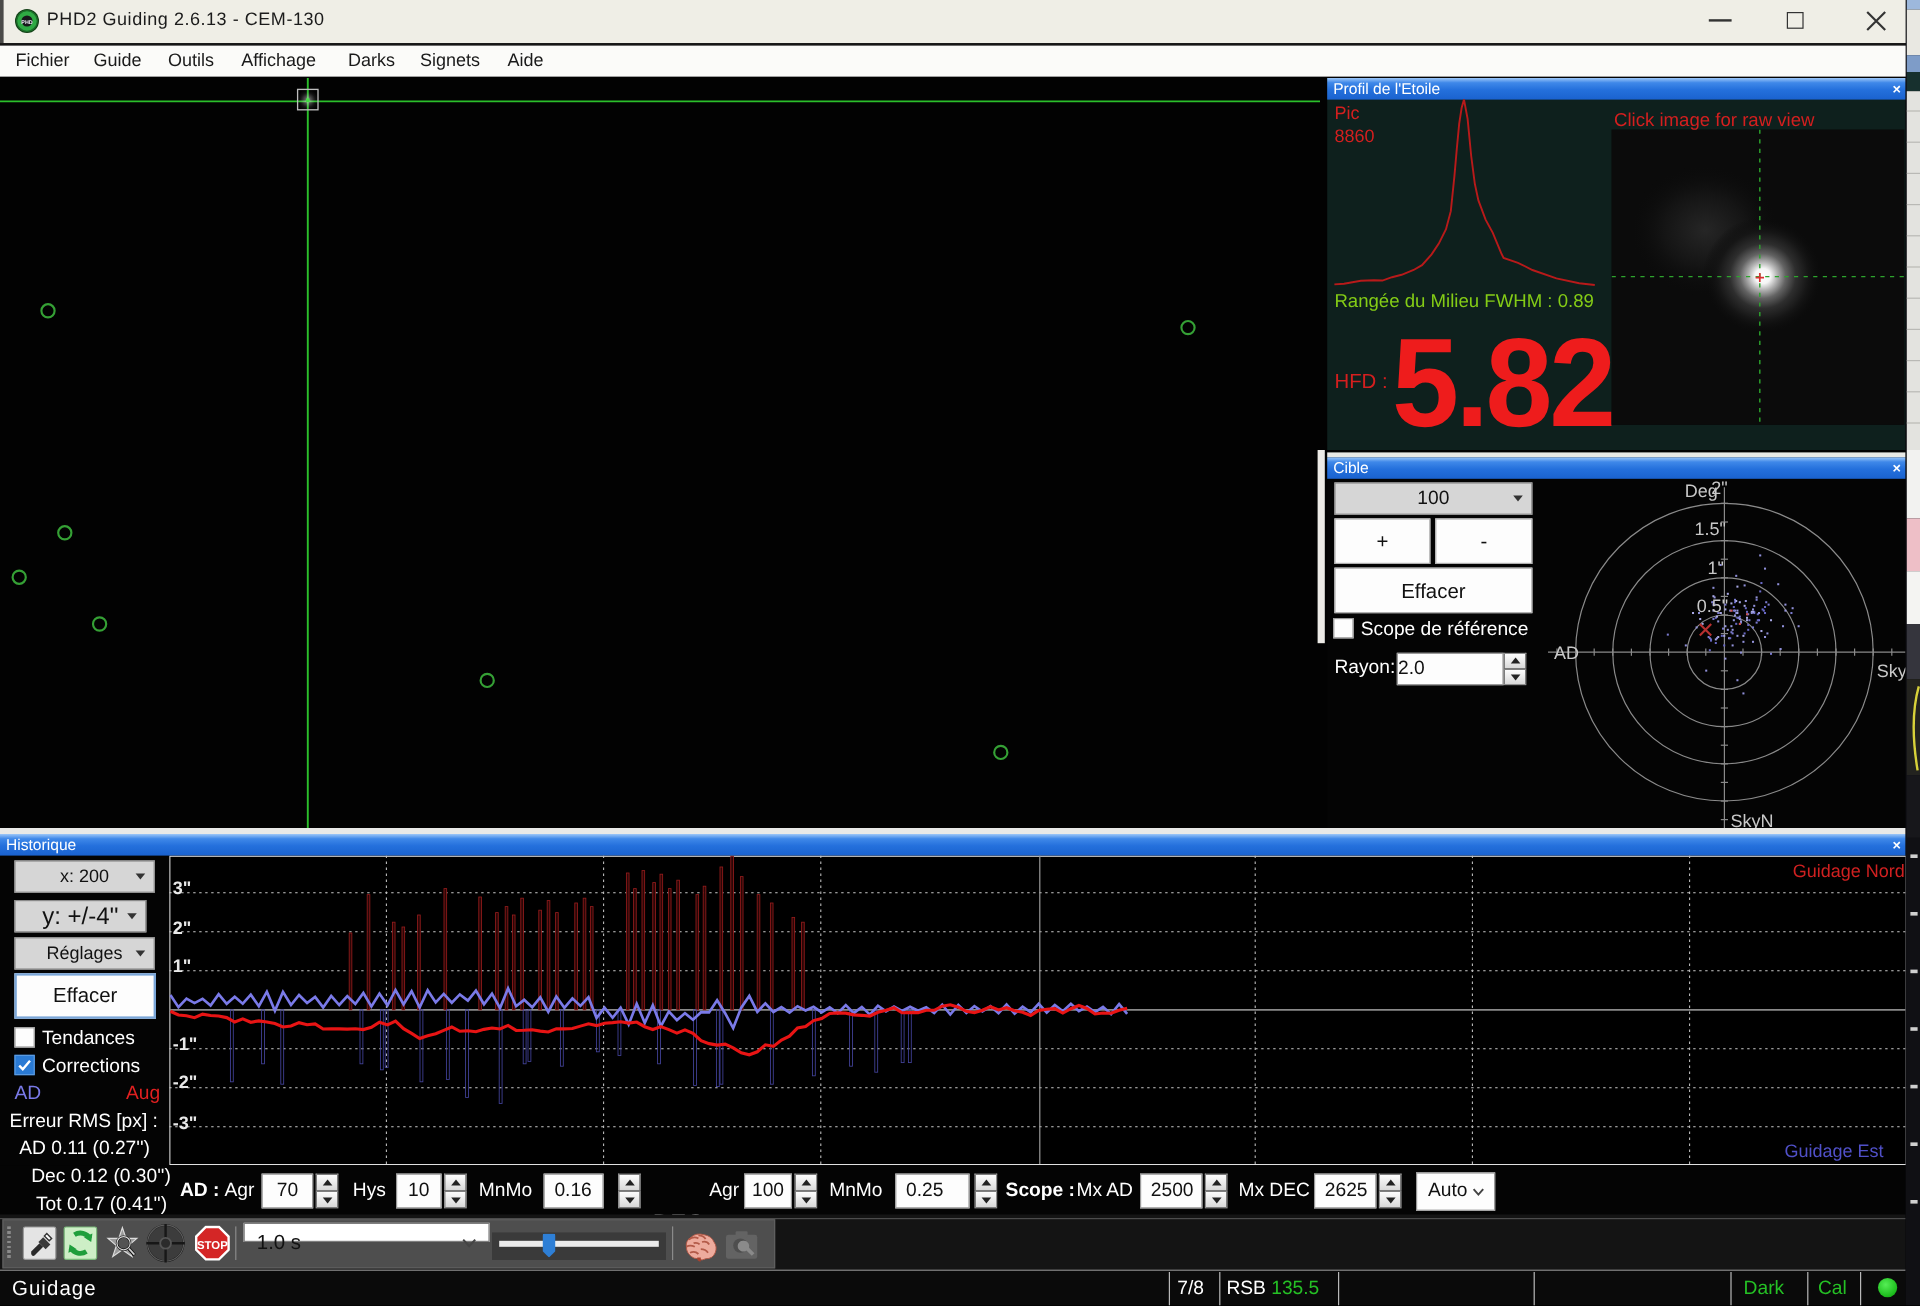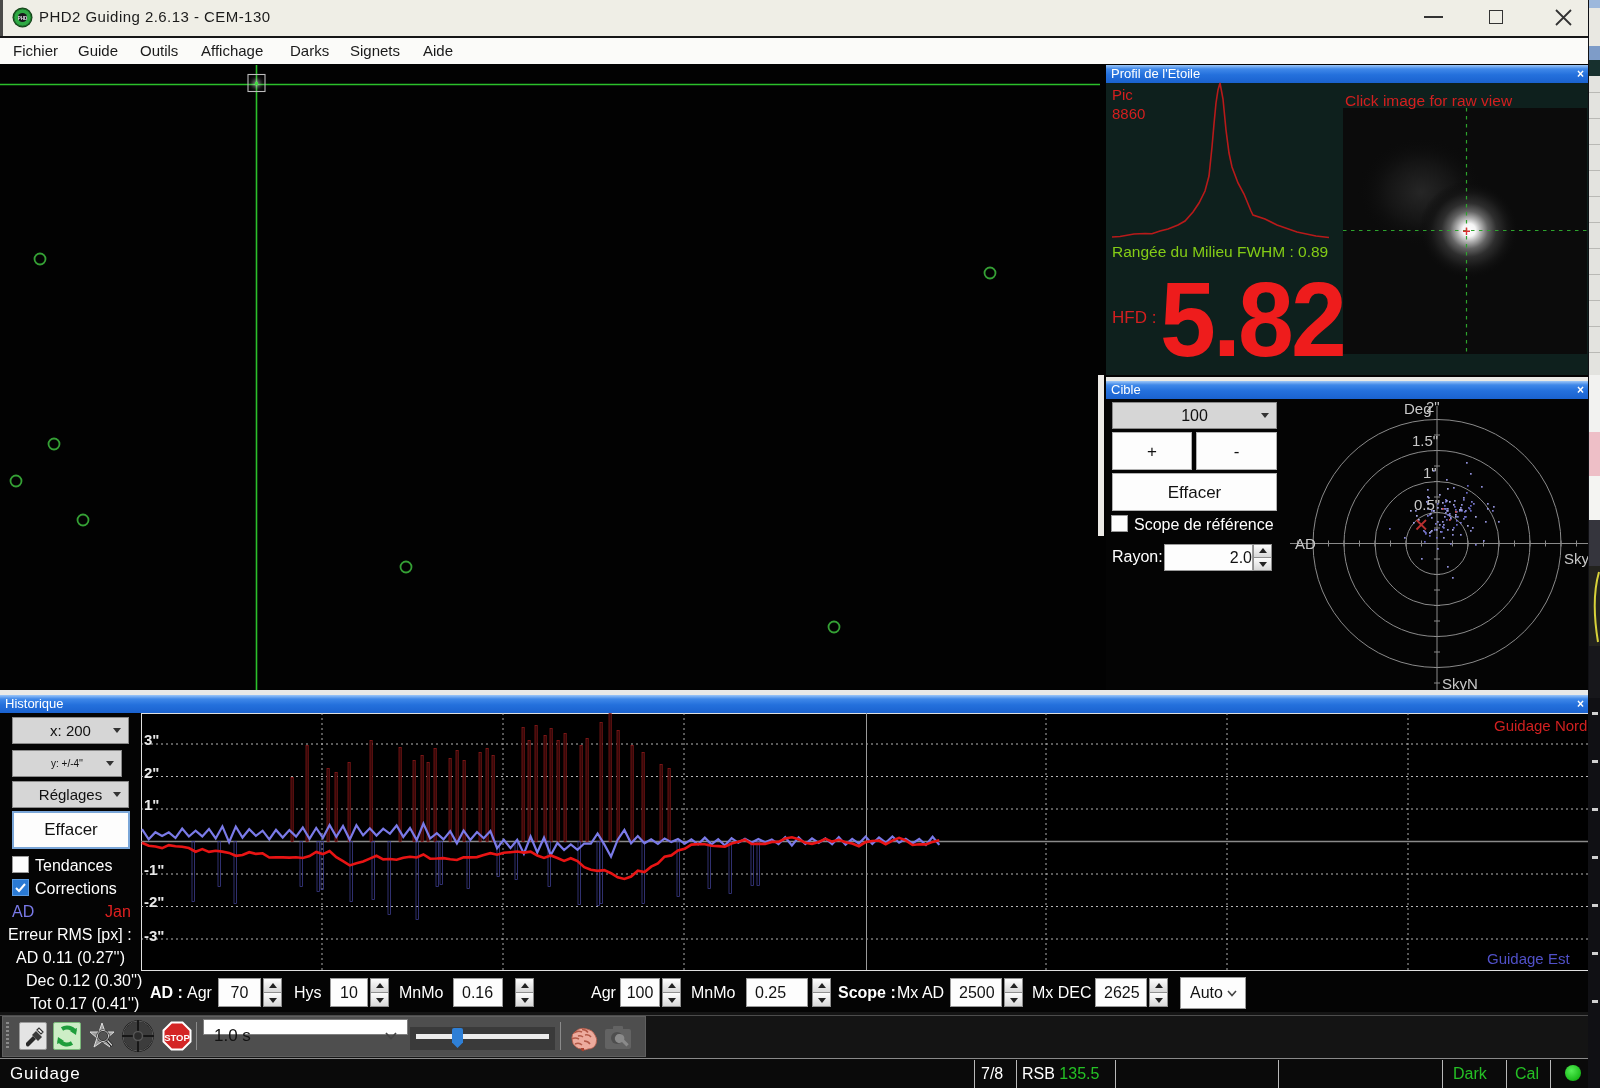--- a/index.html
+++ b/index.html
@@ -120,21 +120,21 @@
 <div class="abs" style="left:1106px;top:381px;width:482px;height:309px;background:#040404;">
 <div class="cap">Cible<span class="capx">×</span></div>
 </div>
 <div class="abs gbtn" style="left:1112px;top:402px;width:165px;height:27px;font-size:16px;line-height:26px;">100<span class="caret"></span></div>
 <div class="abs wbtn" style="left:1112px;top:432px;width:80px;height:38px;font-size:17px;line-height:37px;">+</div>
 <div class="abs wbtn" style="left:1196px;top:432px;width:81px;height:38px;font-size:17px;line-height:37px;">-</div>
 <div class="abs wbtn" style="left:1112px;top:473px;width:165px;height:38px;font-size:17px;line-height:37px;">Effacer</div>
 <div class="abs cb" style="left:1111px;top:515px;"></div>
 <div class="abs wt" style="left:1134px;top:516px;font-size:16px;">Scope de référence</div>
 <div class="abs wt" style="left:1112px;top:548px;font-size:16px;">Rayon:</div>
-<div class="abs inp" style="left:1164px;top:544px;width:89px;height:27px;font-size:16px;line-height:25px;text-align:right;">2.0</div>
+<div class="abs inp" style="left:1164px;top:544px;width:89px;height:27px;font-size:16px;line-height:25px;text-align:left;">2.0</div>
 <div class="abs spin" style="left:1253px;top:544px;height:27px;">
       <div class="up">
         <b></b>
       </div>
       <div class="dn">
         <b></b>
       </div>
     </div>
 <svg class="abs" style="left:1106px;top:396px;" width="482" height="294" viewBox="0 0 482 294">
 <g transform="translate(-1106,-396)">
@@ -326,32 +326,32 @@
           <text x="1442" y="689">SkyN</text>
 </g>
 </g>
 </svg>
 
 <div class="abs" style="left:0;top:690px;width:1588px;height:5px;background:#e9e9e7;"></div>
 <div class="abs" style="left:0;top:695px;width:1588px;height:317px;background:#040404;">
 <div class="cap">Historique<span class="capx">×</span></div>
 </div>
 <div class="abs gbtn" style="left:12px;top:717px;width:117px;height:27px;font-size:15px;line-height:26px;">x: 200<span class="caret"></span></div>
-<div class="abs gbtn" style="left:12px;top:750px;width:110px;height:27px;font-size:10px;line-height:26px;">y: +/-4''<span class="caret"></span></div>
+<div class="abs gbtn" style="left:12px;top:750px;width:110px;height:27px;font-size:20px;line-height:26px;">y: +/-4''<span class="caret"></span></div>
 <div class="abs gbtn" style="left:12px;top:781px;width:117px;height:27px;font-size:15px;line-height:26px;">Réglages<span class="caret"></span></div>
 <div class="abs" style="left:12px;top:811px;width:118px;height:38px;background:#fdfdfd;border:2px solid #7aa6d8;color:#111;text-align:center;font-size:17px;line-height:34px;">Effacer</div>
 <div class="abs cb" style="left:12px;top:856px;"></div>
 <div class="abs wt" style="left:35px;top:857px;font-size:16px;">Tendances</div>
 <div class="abs" style="left:12px;top:879px;width:17px;height:17px;background:#2a7ad4;border:1px solid #5a9ae0;">
 <svg width="15" height="15">
         <path d="M3,8 L6,11 L12,4" stroke="#fff" stroke-width="2" fill="none"></path>
       </svg></div>
 <div class="abs wt" style="left:35px;top:880px;font-size:16px;">Corrections</div>
 <div class="abs" style="left:12px;top:903px;font-size:16px;color:#7a7ae8;">AD</div>
-<div class="abs" style="left:105px;top:903px;font-size:16px;color:#e02020;">Jan</div>
+<div class="abs" style="left:105px;top:903px;font-size:16px;color:#e02020;">Aug</div>
 <div class="abs wt" style="left:8px;top:926px;font-size:16px;">Erreur RMS [px] :</div>
 <div class="abs wt" style="left:16px;top:949px;font-size:16px;z-index:5;">AD 0.11 (0.27'')</div>
 <div class="abs wt" style="left:26px;top:972px;font-size:16px;z-index:5;">Dec 0.12 (0.30'')</div>
 <div class="abs wt" style="left:30px;top:995px;font-size:16px;z-index:5;">Tot 0.17 (0.41'')</div>
 <svg class="abs" style="left:141px;top:713px;" width="1448" height="258" viewBox="141 713 1448 258">
 <rect x="141.5" y="713.5" width="1447" height="257" fill="#000" stroke="#e0e0e0" stroke-width="1"></rect>
 <line x1="141" y1="744" x2="1589" y2="744" stroke="#c9c9c9" stroke-width="0.9" stroke-dasharray="2,3"></line>
 <line x1="141" y1="776.5" x2="1589" y2="776.5" stroke="#c9c9c9" stroke-width="0.9" stroke-dasharray="2,3"></line>
 <line x1="141" y1="809" x2="1589" y2="809" stroke="#c9c9c9" stroke-width="0.9" stroke-dasharray="2,3"></line>
 <line x1="141" y1="874" x2="1589" y2="874" stroke="#c9c9c9" stroke-width="0.9" stroke-dasharray="2,3"></line>

